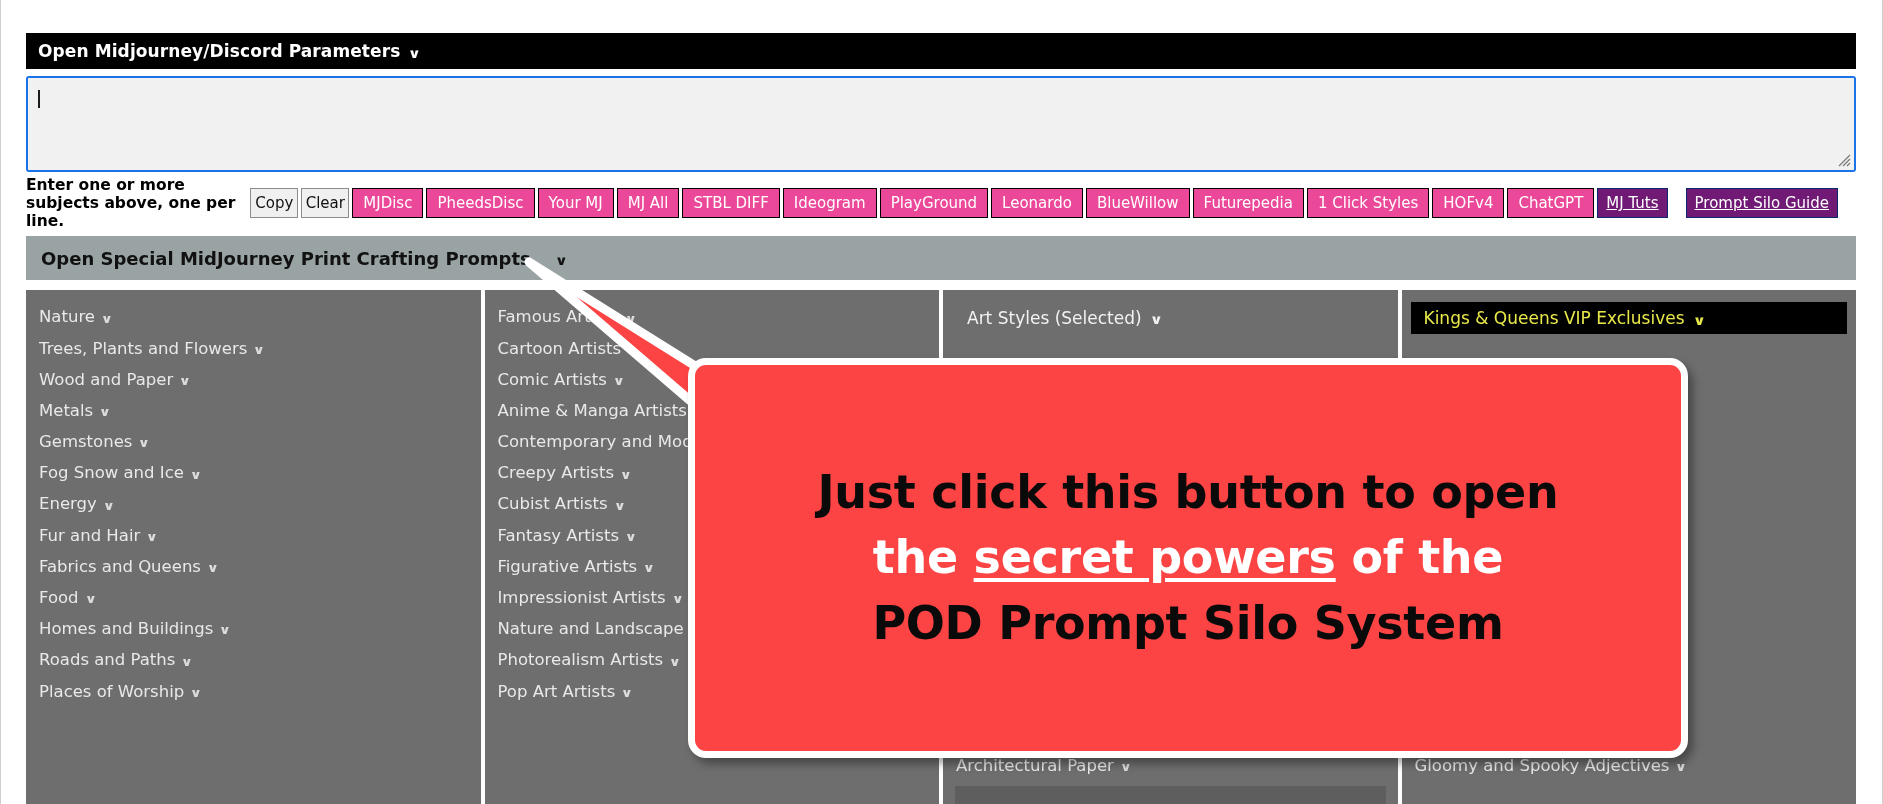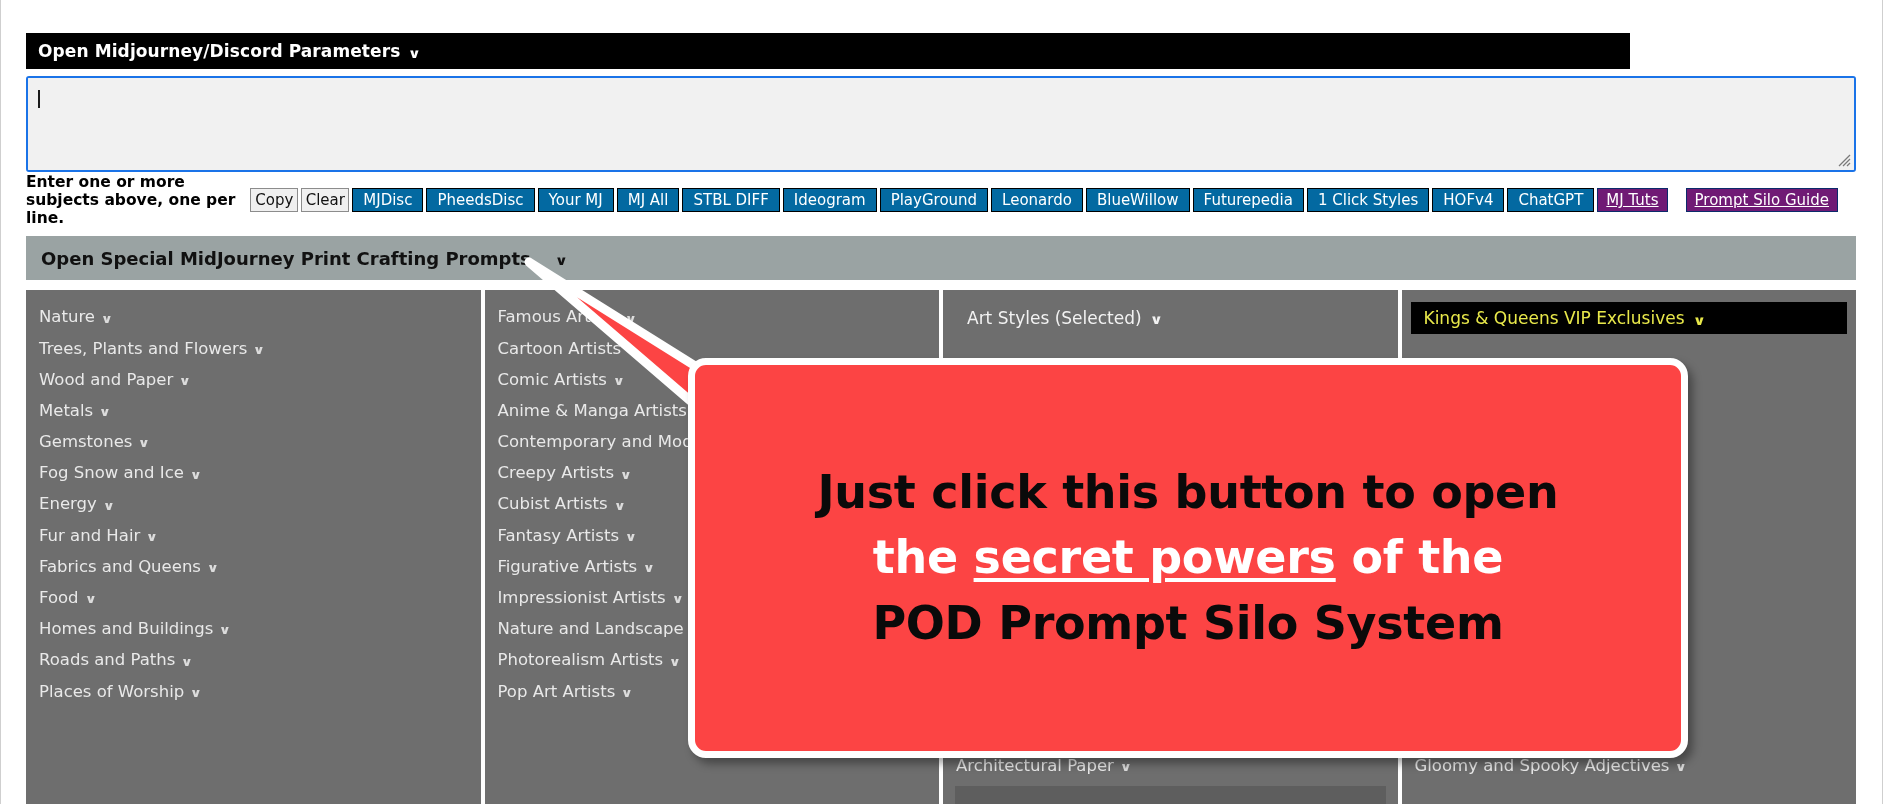--- a/index.html
+++ b/index.html
@@ -25,21 +25,21 @@
     box-sizing: border-box;
     border-left: 1px solid #cfcfcf;
     border-right: 1px solid #cfcfcf;
     background: #ffffff;
   }
 
   
   .bar-black {
     position: absolute;
     left: 26px; top: 33px;
-    width: 1604px; height: 36px;
+    width: 1830px; height: 36px;
     background: #000000;
     display: flex;
     align-items: center;
     color: #ffffff;
     font-size: 17px;
     font-weight: 600;
     letter-spacing: .1px;
     cursor: pointer;
   }
   .bar-black .bar-label { padding-left: 12px; }
@@ -88,21 +88,21 @@
     position: absolute;
     right: 3px; bottom: 3px;
     width: 15px; height: 15px;
     pointer-events: none;
   }
 
   
   .toolbar {
     position: absolute;
     left: 26px; top: 188px;
-    width: 1830px; height: 24px;
+    width: 1830px; height: 30px;
     display: flex;
     align-items: stretch;
     font-size: 15px;
   }
   .tb-hint {
     display: flex;
     align-items: center;
     justify-content: center;
     width: 424px;
     color: #000000;
@@ -125,21 +125,21 @@
     font-size: 15px;
     cursor: pointer;
   }
   .btn-black {
     display: flex;
     align-items: center;
     justify-content: center;
     padding: 0 10px;
     margin-right: 3px;
     box-sizing: border-box;
-    background: #0369a1;
+    background: #ec4899;
     color: #ffffff;
     border: 1px solid #000000;
     font-size: 15px;
     cursor: pointer;
     white-space: nowrap;
   }
   .btn-blue {
     display: flex;
     align-items: center;
     justify-content: center;

